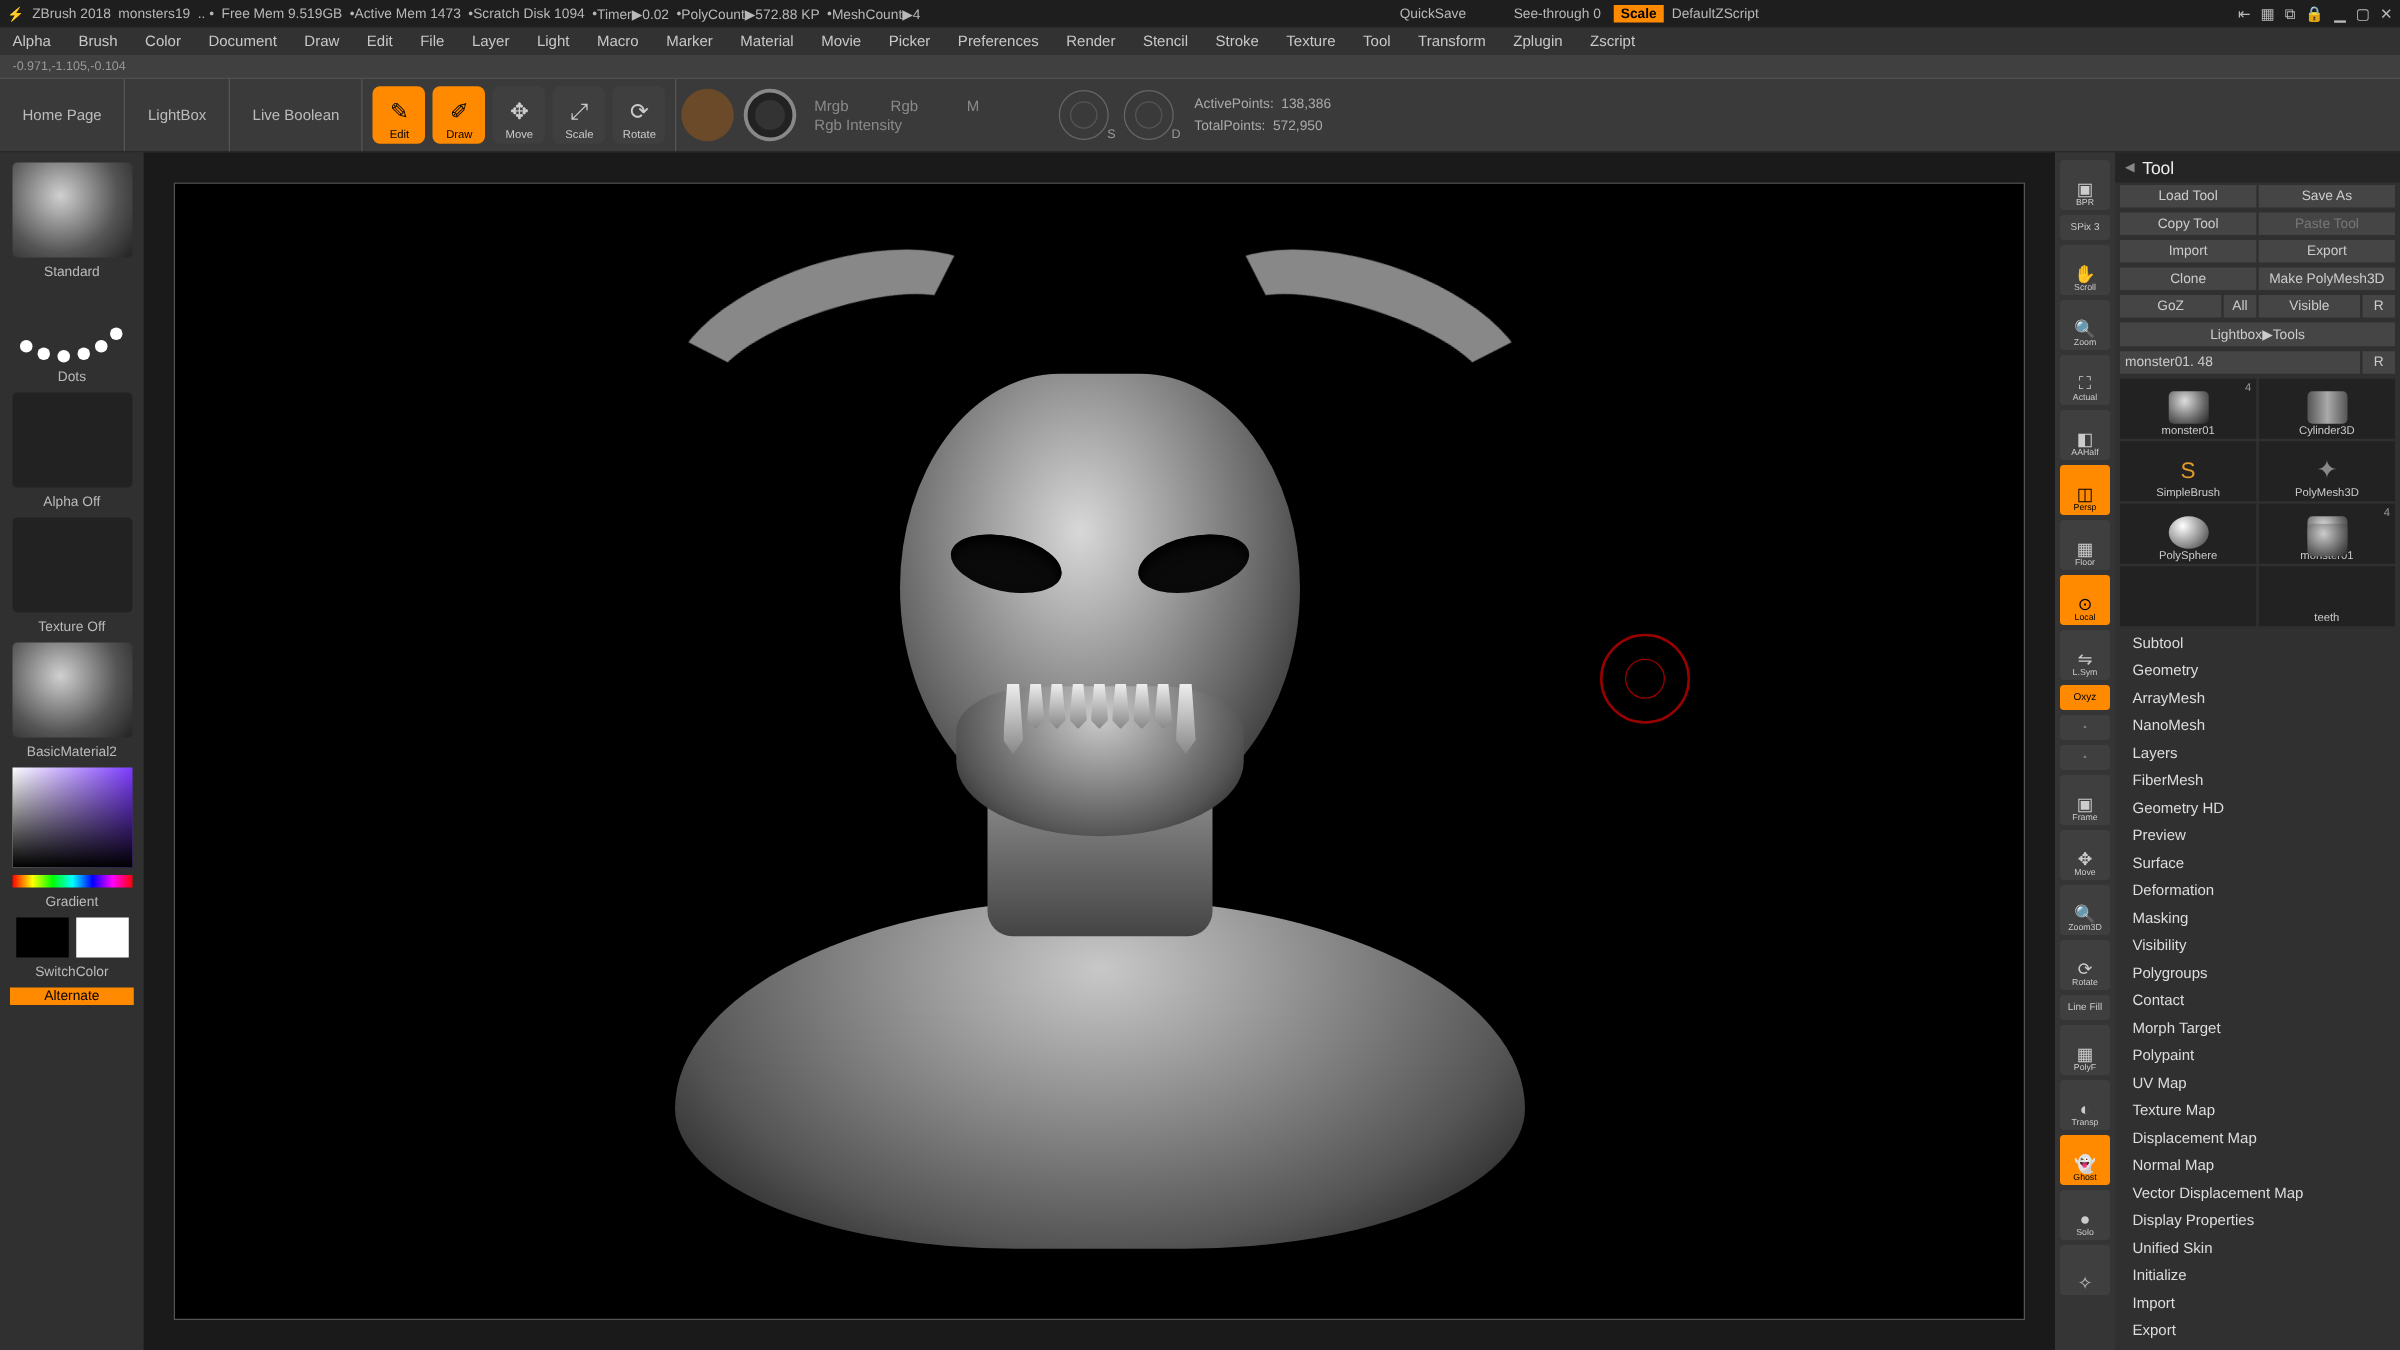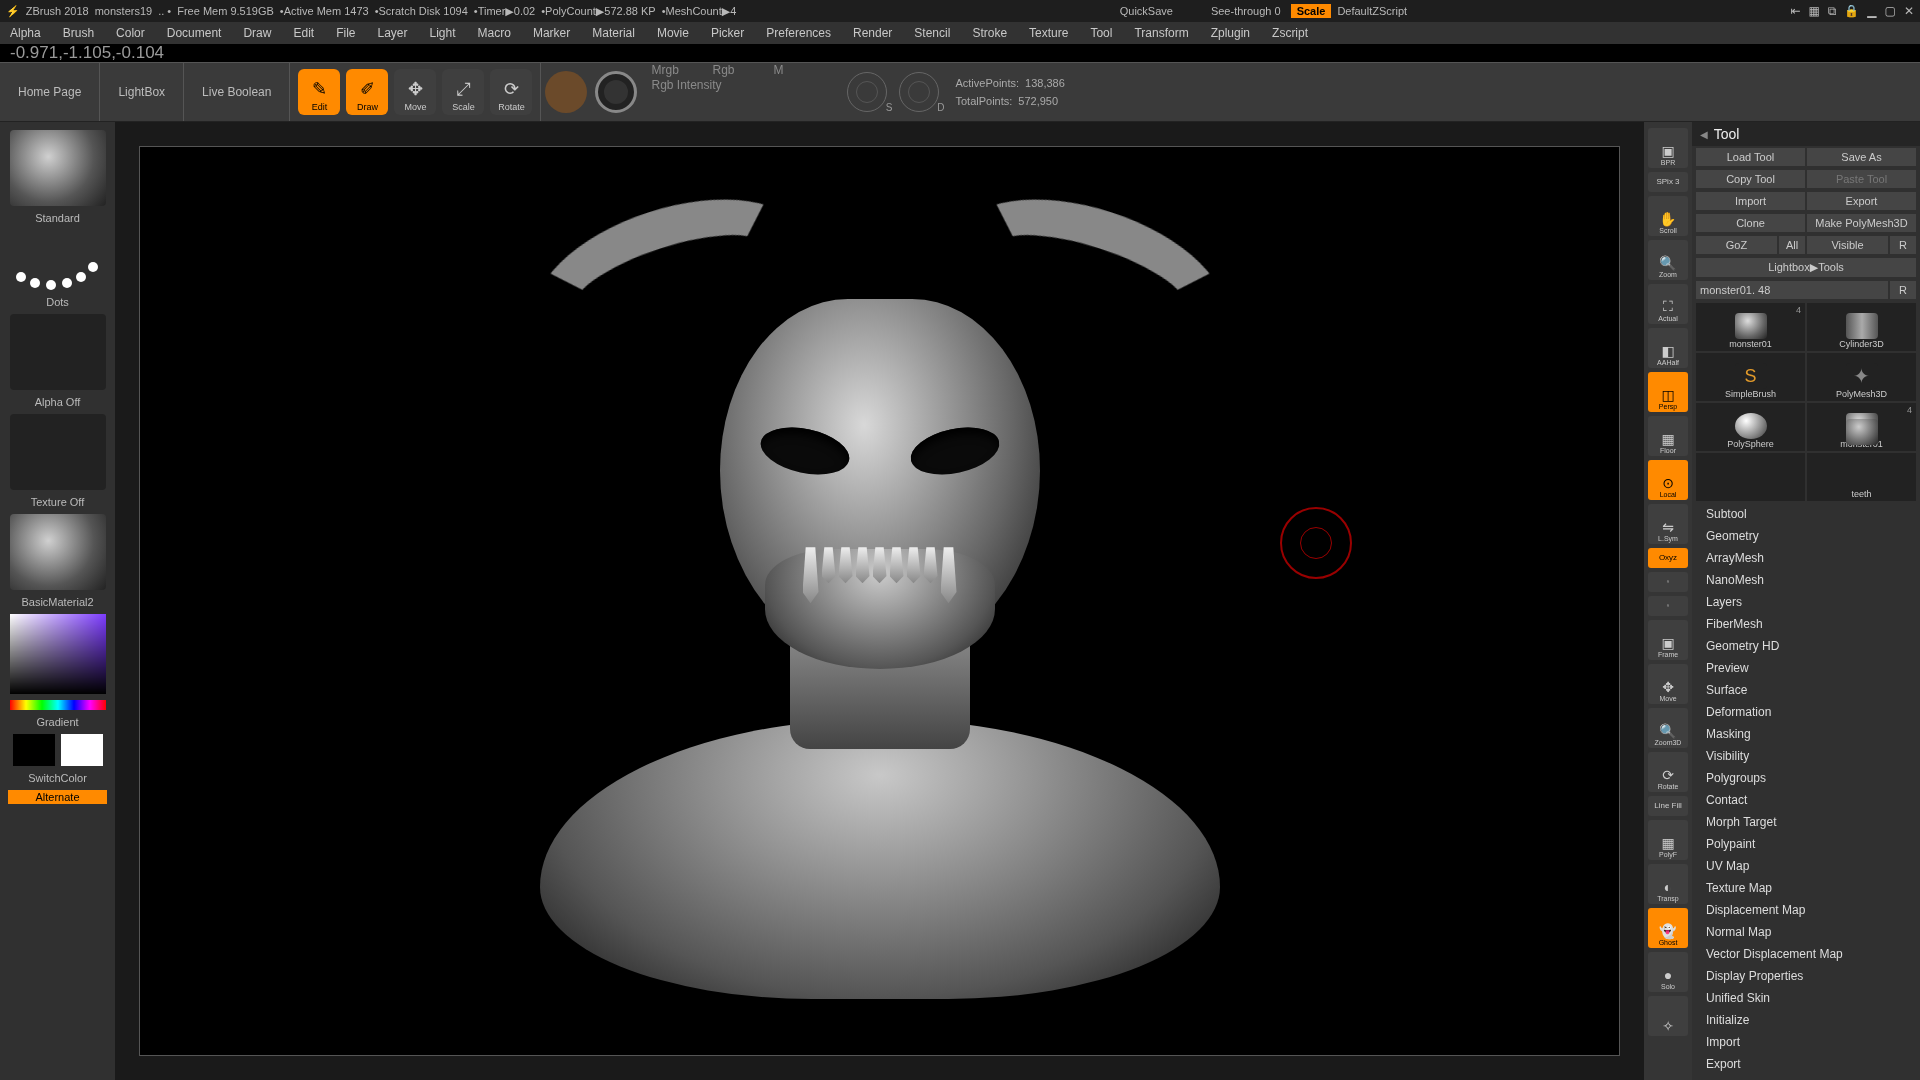--- a/index.html
+++ b/index.html
@@ -6,32 +6,32 @@
 body { background:#2a2a2a; color:#c8c8c8; font-size:11px; width:1920px; height:1080px; overflow:hidden; position:relative;}
 .titlebar { height:22px; background:#1e1e1e; display:flex; align-items:center; padding:0 6px; font-size:11px; color:#b8b8b8;}
 .titlebar .seg { margin-right:6px;}
 .titlebar .winctrls { margin-left:auto; display:flex; gap:8px;}
 .titlebar .winctrls span { font-size:12px; cursor:pointer;}
 .titlebar .qsave { margin-left:auto; margin-right:10px;}
 .titlebar .see { margin-right:10px;margin-left:28px;}
 .titlebar .menus { background:#ff8a00; color:#000; padding:1px 6px; margin-right:6px; font-weight:bold;}
 .menubar { height:22px; background:#323232; display:flex; align-items:center; padding:0 10px; gap:22px; font-size:12px; color:#c8c8c8;}
 .menubar span { cursor:pointer;}
-.statusline { height:18px; background:#000000; color:#9a9a9a; font-size:17px; padding-left:10px; display:flex; align-items:center;}
+.statusline { height:18px; background:#404040; color:#9a9a9a; font-size:10px; padding-left:10px; display:flex; align-items:center;}
 .topshelf { height:60px; background:#3a3a3a; display:flex; align-items:stretch; border-top:1px solid #555; border-bottom:1px solid #222;}
 .topshelf .btn { display:flex; align-items:center; justify-content:center; padding:0 18px; font-size:12px; color:#bcbcbc; border-right:1px solid #555; cursor:pointer;}
 .modebtns { display:flex; gap:6px; align-items:center; padding:0 8px; border-right:1px solid #555;}
 .modebtn { width:42px; height:46px; border-radius:6px; background:#3f3f3f; display:flex; flex-direction:column; align-items:center; justify-content:flex-end; font-size:9px; padding-bottom:3px; color:#000; cursor:pointer;}
 .modebtn.orange { background:#ff8a00; color:#000;}
 .modebtn.grey { color:#ccc;}
 .modebtn .ic { font-size:18px; margin-bottom:2px;}
 .circlebtn { width:42px; height:42px; border-radius:50%; background:#3f3f3f; margin:0 4px; align-self:center;}
 .circlebtn.brown { background:#6b4a2a;}
 .circlebtn.ring { background:#333; border:3px solid #888; box-shadow: inset 0 0 0 6px #222;}
-.slidergroup { display:flex; flex-direction:column; justify-content:flex-start; padding:0 10px; gap:1px; min-width:200px;}
+.slidergroup { display:flex; flex-direction:column; justify-content:center; padding:0 10px; gap:1px; min-width:200px;}
 .sliderrow { display:flex; gap:16px; font-size:12px; color:#8a8a8a;}
 .sliderrow .lit {color:#eee;}
 .sliderrow .label {min-width:45px;}
 .mini-slider { width:100px; height:4px; background:#2a2a2a; position:relative; margin-top:4px; border-radius:2px;}
 .mini-slider .knob {position:absolute; top:-2px; width:10px; height:8px; background:#ff8a00; border-radius:2px;}
 .tab { padding:2px 10px; font-size:12px; background:#3f3f3f;}
 .tab.orange { background:#ff8a00; color:#000;}
 .gyro { width:40px; height:40px; border-radius:50%; border:1px solid #666; margin:0 6px; align-self:center; position:relative;}
 .gyro::before{content:"";position:absolute;inset:8px;border:1px solid #555;border-radius:50%;}
 .stats { display:flex; flex-direction:column; justify-content:center; color:#aaa; font-size:11px; padding:0 10px; gap:6px;}

